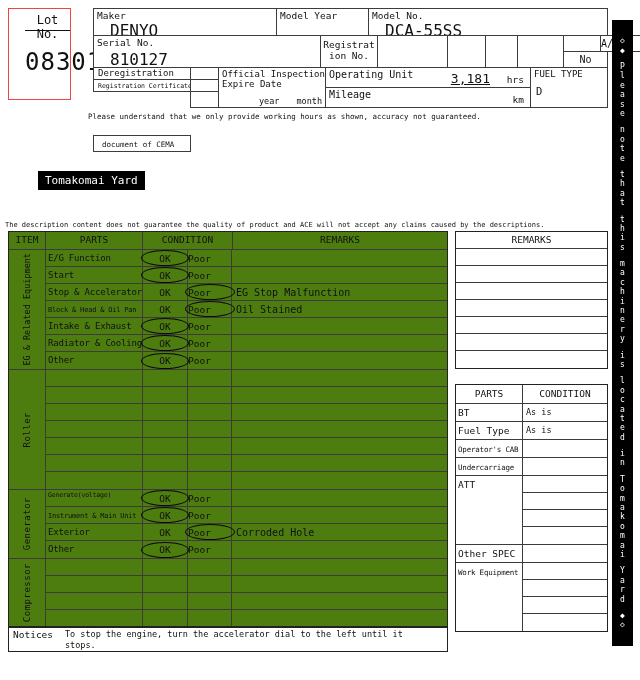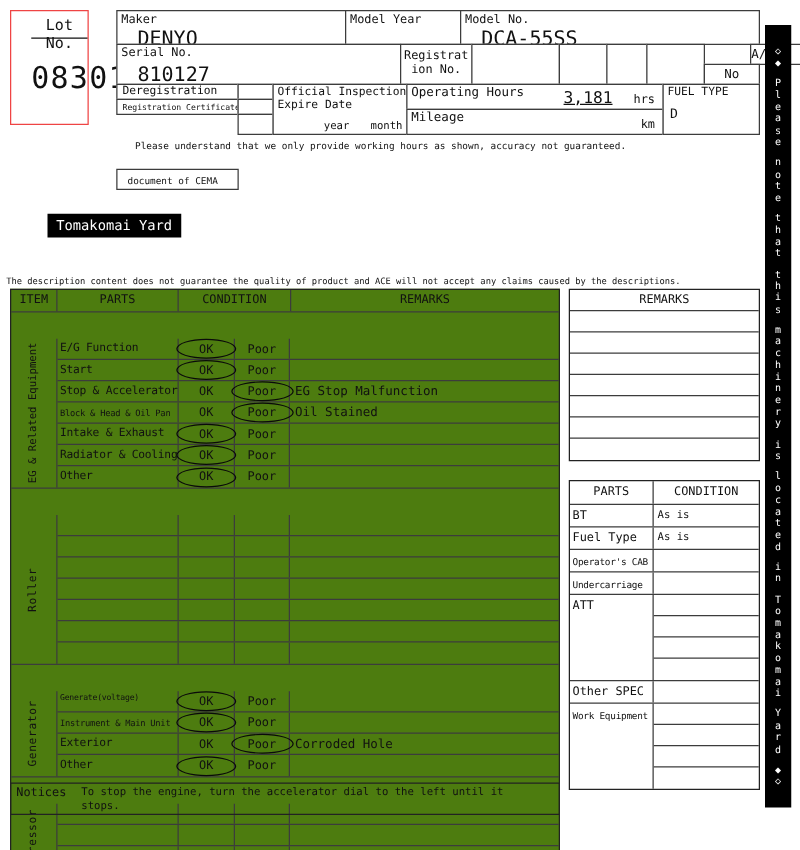--- a/index.html
+++ b/index.html
@@ -16,44 +16,44 @@
   .lot-value{margin-top:17px;text-align:center;font-size:24px;letter-spacing:1px;}
 
   
   .reg-label{font-size:9.5px;text-align:center;word-break:break-all;padding:3px 2px 0 2px;line-height:11px;}
   .doc-lbl{white-space:nowrap;padding-left:4px;}
   .official-line{font-size:9px;padding-left:3px;white-space:nowrap;line-height:10px;}
   .ym{position:absolute;bottom:1px;font-size:8.5px;}
   .unit{position:absolute;right:6px;bottom:2px;font-size:9.5px;}
   .hours-val{position:absolute;right:40px;top:3px;font-size:13px;text-decoration:underline;}
 
-  .note-line{left:108px;top:112px;font-size:7.5px;white-space:nowrap;}
+  .note-line{left:88px;top:112px;font-size:7.5px;white-space:nowrap;}
   .yard-badge{left:38px;top:171px;background:#000;color:#fff;font-size:11px;padding:3px 7px;white-space:nowrap;}
   .disclaimer{left:5px;top:221px;font-size:7px;white-space:nowrap;}
 
   
   .itbl{left:8px;top:231px;width:440px;border:1px solid #222;background:#4d7c0f;}
   .itbl-head{display:flex;height:17px;border-bottom:1px solid #3c3c3c;}
   .itbl-head div{box-sizing:border-box;font-size:9.5px;text-align:center;padding-top:2px;}
   .h-item{width:37px;border-right:1px solid #3c3c3c;}
   .h-parts{width:97px;border-right:1px solid #3c3c3c;}
   .h-cond{width:90px;border-right:1px solid #3c3c3c;}
   .h-rem{flex:1;}
-  .itbl-section{display:flex;border-bottom:1px solid #3c3c3c;margin-top:21px;}
+  .itbl-section{display:flex;border-bottom:1px solid #3c3c3c;}
   .itbl-section:last-child{border-bottom:none;}
   .itbl-item{width:37px;border-right:1px solid #3c3c3c;display:flex;align-items:center;justify-content:center;box-sizing:border-box;}
   .vert-text{writing-mode:vertical-rl;transform:rotate(180deg);font-size:9px;letter-spacing:0.5px;white-space:nowrap;}
   .itbl-section:first-child .vert-text{font-size:8.5px;letter-spacing:0;}
   .itbl-rows{flex:1;display:flex;flex-direction:column;}
   .itbl-row{display:flex;height:17px;border-bottom:1px solid #3c3c3c;box-sizing:border-box;}
   .itbl-row:last-child{border-bottom:none;}
   .c{box-sizing:border-box;position:relative;overflow:visible;}
   .c-parts{width:97px;border-right:1px solid #3c3c3c;font-size:9px;letter-spacing:-0.2px;padding:3px 0 0 2px;white-space:nowrap;}
   .c-ok{width:45px;border-right:1px solid #3c3c3c;font-size:9.5px;text-align:center;padding-top:3px;}
-  .c-poor{width:44px;border-right:1px solid #3c3c3c;font-size:9.5px;text-align:center;padding-top:3px;}
+  .c-poor{width:44px;border-right:1px solid #3c3c3c;font-size:9.5px;text-align:left;padding-top:3px;}
   .c-rem{flex:1;font-size:10px;padding:3px 0 0 4px;white-space:nowrap;}
   .f-sm{font-size:7px !important;letter-spacing:-0.2px;padding-top:5px !important;}
   .f-xs{font-size:6.5px !important;line-height:6.5px;padding-top:2px !important;white-space:normal !important;word-break:break-all;}
   .oval{position:absolute;left:50%;top:50%;transform:translate(-50%,-50%);height:14px;border:1.4px solid #0a0a0a;border-radius:50%;}
   .oval-ok{width:46px;}
   .oval-poor{width:48px;}
 
   
   .notices{left:8px;top:626px;width:440px;height:26px;border:1px solid #222;display:flex;}
   .notices-label{font-size:9.5px;padding:2px 0 0 4px;width:52px;}
@@ -135,21 +135,21 @@
   <div class="cell" style="left:190px;top:91px;width:29px;height:17px;"></div>
 
   <div class="cell" style="left:218px;top:67px;width:108px;height:41px;">
     <div class="official-line" style="padding-top:1px;">Official Inspection</div>
     <div class="official-line">Expire Date</div>
     <div class="ym" style="left:40px;">year</div>
     <div class="ym" style="right:3px;">month</div>
   </div>
 
   <div class="cell" style="left:325px;top:67px;width:206px;height:21px;">
-    <div class="lbl" style="font-size:10px;">Operating Hours</div>
+    <div class="lbl" style="font-size:10px;">Operating Unit</div>
     <div class="hours-val">3,181</div>
     <div class="unit">hrs</div>
   </div>
   <div class="cell" style="left:325px;top:87px;width:206px;height:21px;">
     <div class="lbl" style="font-size:10px;">Mileage</div>
     <div class="unit">km</div>
   </div>
   <div class="cell" style="left:530px;top:67px;width:78px;height:41px;">
     <div class="lbl" style="font-size:9px;">FUEL TYPE</div>
     <div style="font-size:10.5px;padding:6px 0 0 5px;">D</div>

